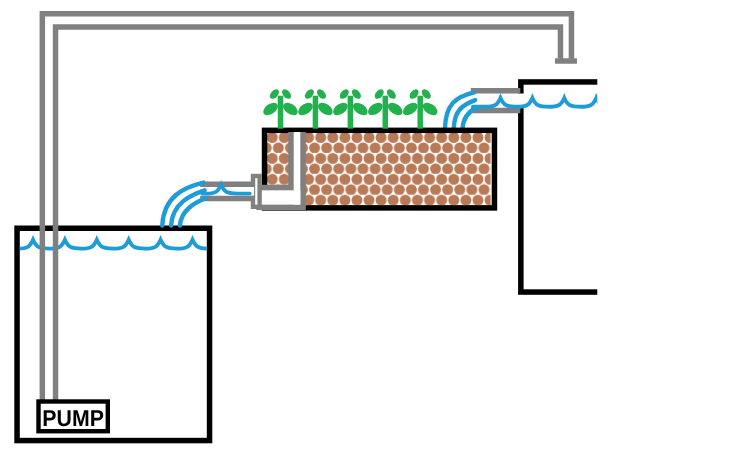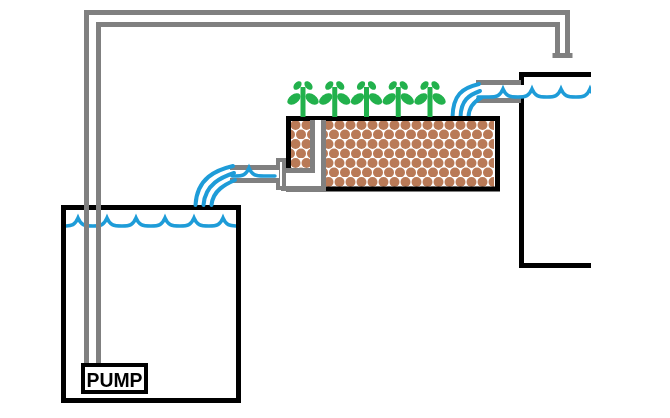--- a/index.html
+++ b/index.html
@@ -2,21 +2,20 @@
 <html style="--water: #1E9CD8; --pipe: #808080; --plant: #22B14C; --media: #B97A57; --outline: #000000; --background: #FFFFFF;"><head>
 <meta charset="utf-8">
 <style>
   html,body{margin:0;padding:0;background:#fff;}
   .canvas{
     position:relative;
     width:543px;height:418px;
     background:var(--background,#fff);
     font-family:"Liberation Sans", sans-serif;
     overflow:hidden;
-    padding-left:48px;
   }
   svg{display:block;}
   .fill-white{fill:#ffffff;}
   .fill-pipe{fill:var(--pipe);}
   .fill-media{fill:var(--media);}
   .fill-plant{fill:var(--plant);}
   .stroke-outline{stroke:var(--outline);}
   .stroke-pipe{stroke:var(--pipe);}
   .stroke-water{stroke:var(--water);}
   .wave{stroke-width:3.5;fill:none;stroke-linecap:round;}

